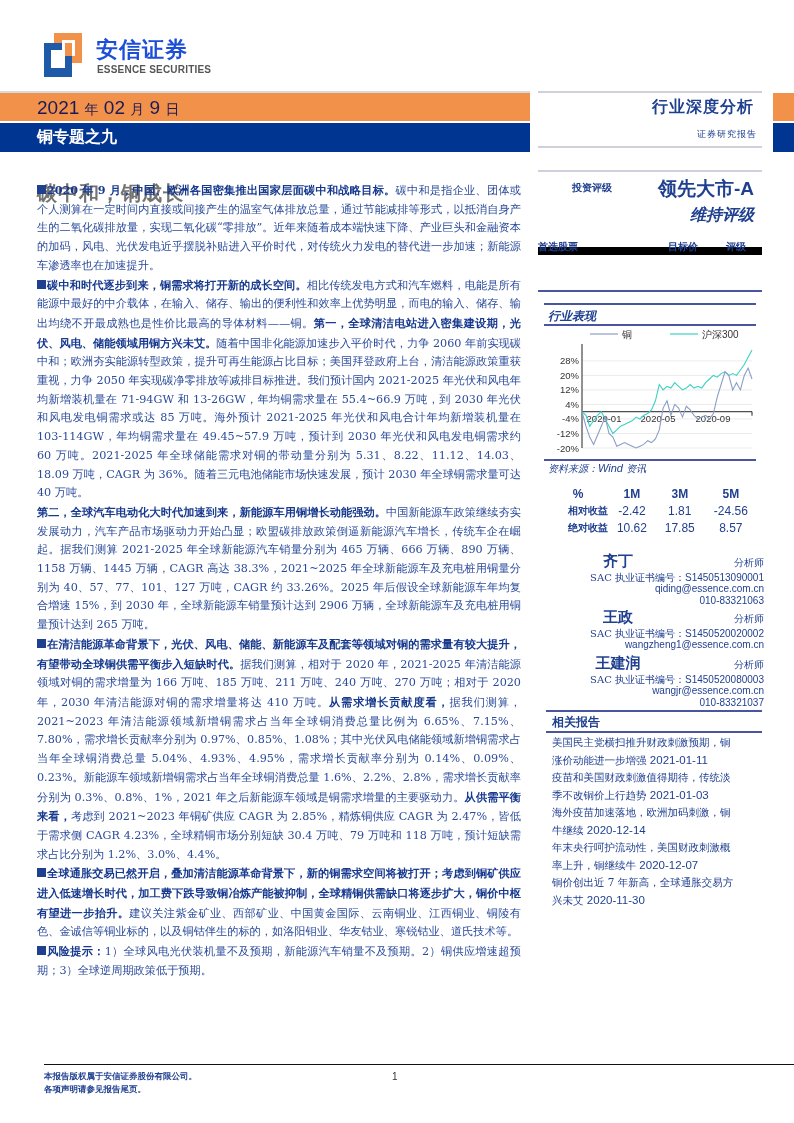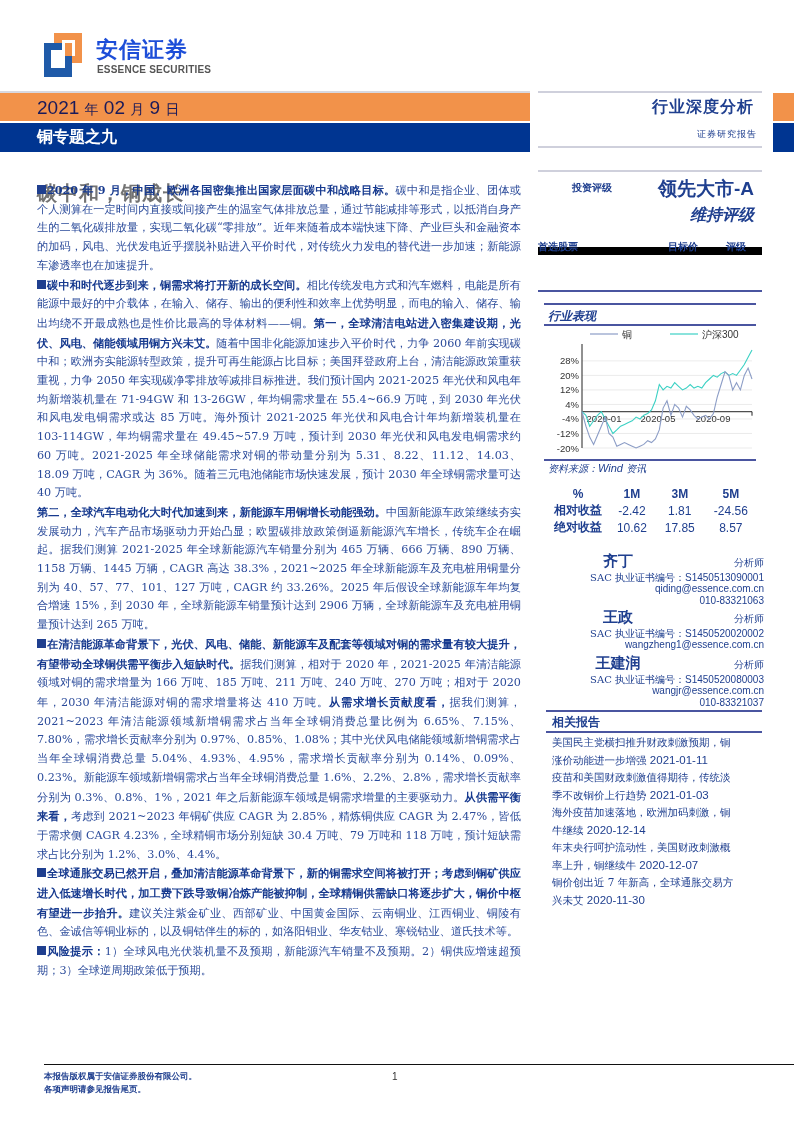--- a/index.html
+++ b/index.html
@@ -41,21 +41,21 @@
   .chart { position: absolute; left: 540px; top: 326px; width: 220px; height: 130px; }
   .chart svg text { font-family: "Liberation Sans", sans-serif; }
   .source-line { position: absolute; left: 544px; top: 459px; width: 212px; height: 2px; background: #4a55a0; }
   .source { position: absolute; left: 548px; top: 462px; font-size: 10px; font-style: italic; color: #1f3f8f; }
   .source .latin { font-family: "Liberation Sans", sans-serif; font-size: 11px; }
 
   
   .perf-table { position: absolute; left: 548px; top: 485px; width: 210px; border-collapse: collapse; color: #1f3f8f; }
   .perf-table td, .perf-table th { height: 17px; text-align: center; font-family: "Liberation Sans", sans-serif; font-size: 12px; font-weight: normal; }
   .perf-table th { font-weight: bold; }
-  .perf-table td.rl { font-family: "DejaVu Serif", serif; font-weight: bold; font-size: 12px; text-align: center; width: 60px; }
+  .perf-table td.rl { font-family: "DejaVu Serif", serif; font-weight: bold; font-size: 10px; text-align: right; width: 60px; }
 
   
   .analyst { position: absolute; left: 548px; width: 216px; color: #1f3f8f; }
   .analyst .name { position: absolute; left: 0; width: 140px; text-align: center; font-size: 15px; font-weight: bold; }
   .analyst .role { position: absolute; right: 0; top: 4px; font-size: 10px; }
   .analyst .line { position: absolute; right: 0; font-family: "Liberation Sans", sans-serif; font-size: 10px; white-space: nowrap; }
   .analyst .line .cn { font-family: "DejaVu Serif", serif; font-size: 10px; }
 
   
   .rel-line-top { position: absolute; left: 546px; top: 710px; width: 216px; height: 2px; background: #4a55a0; }

